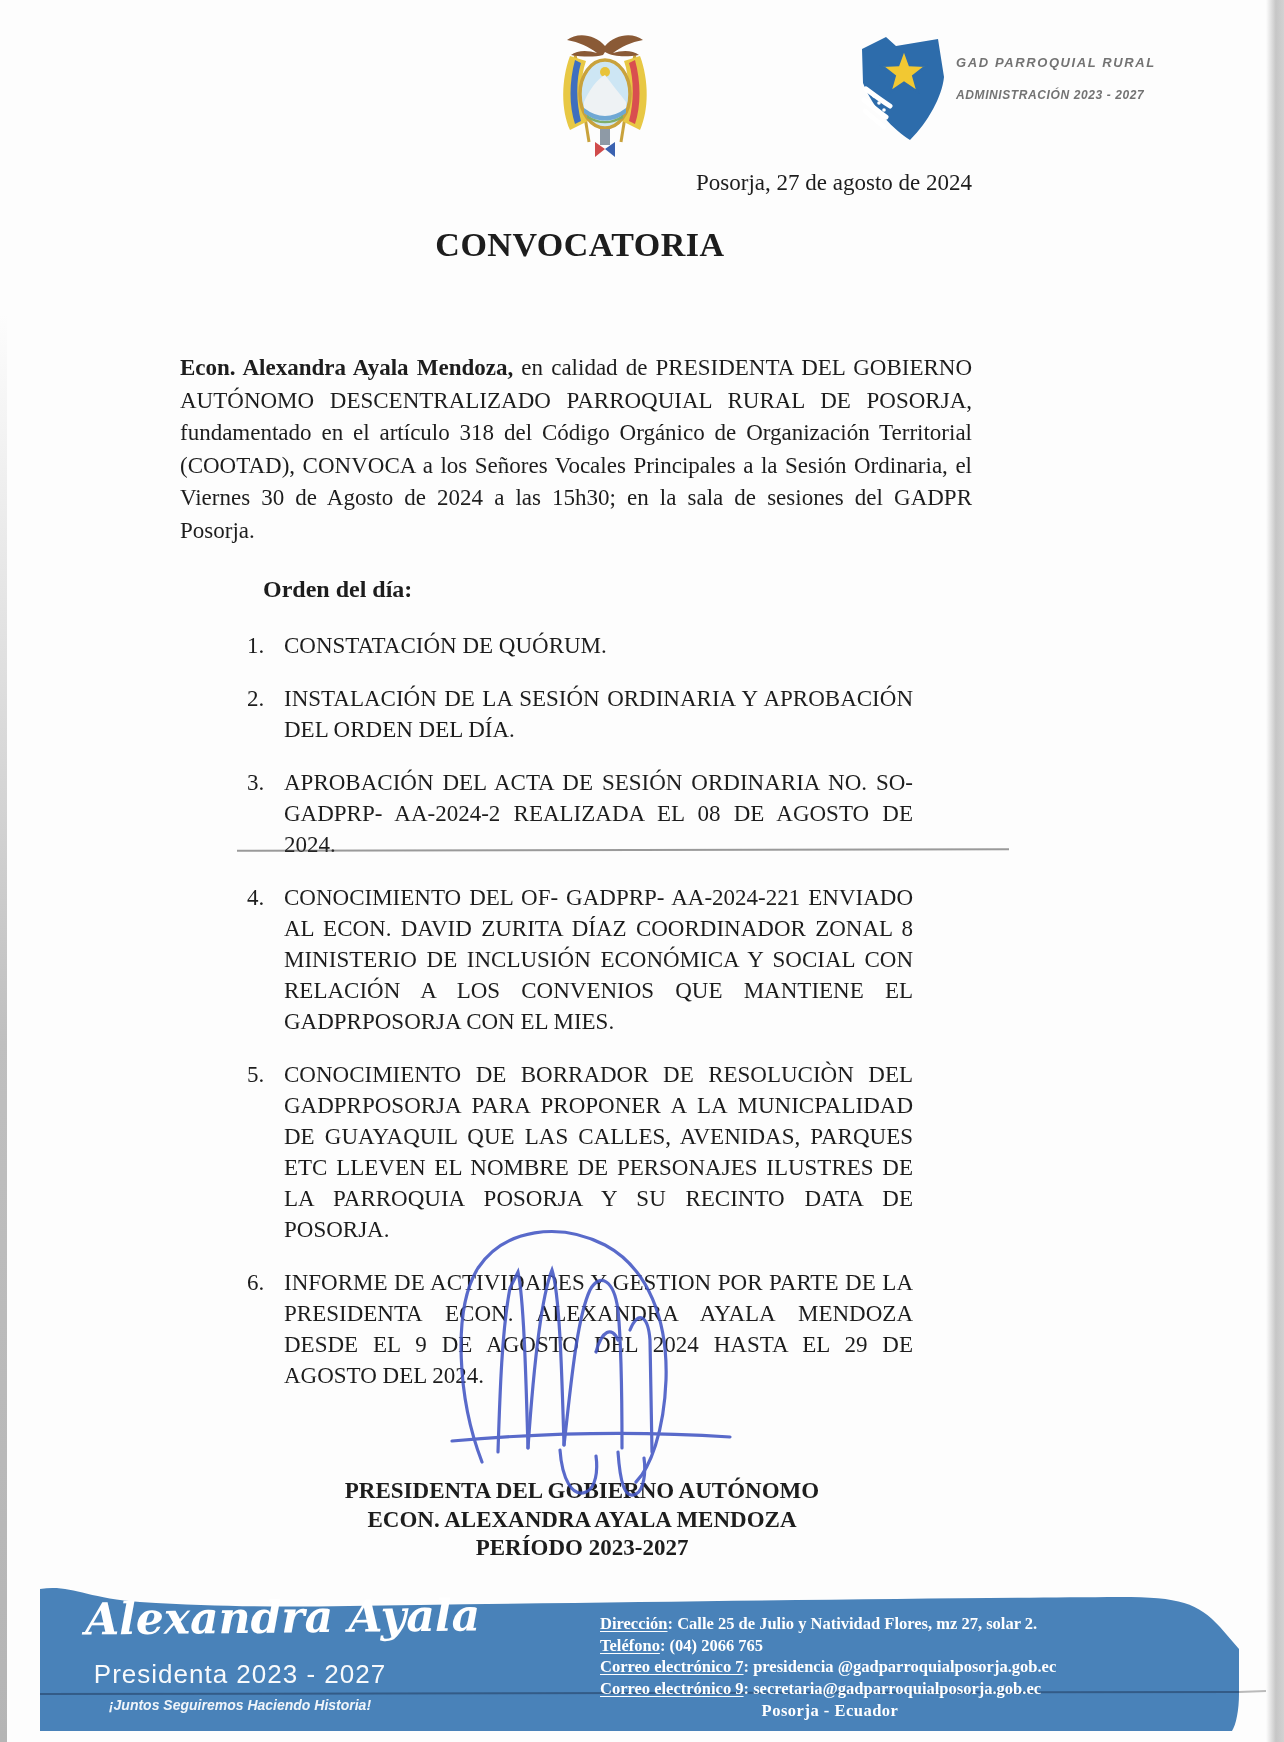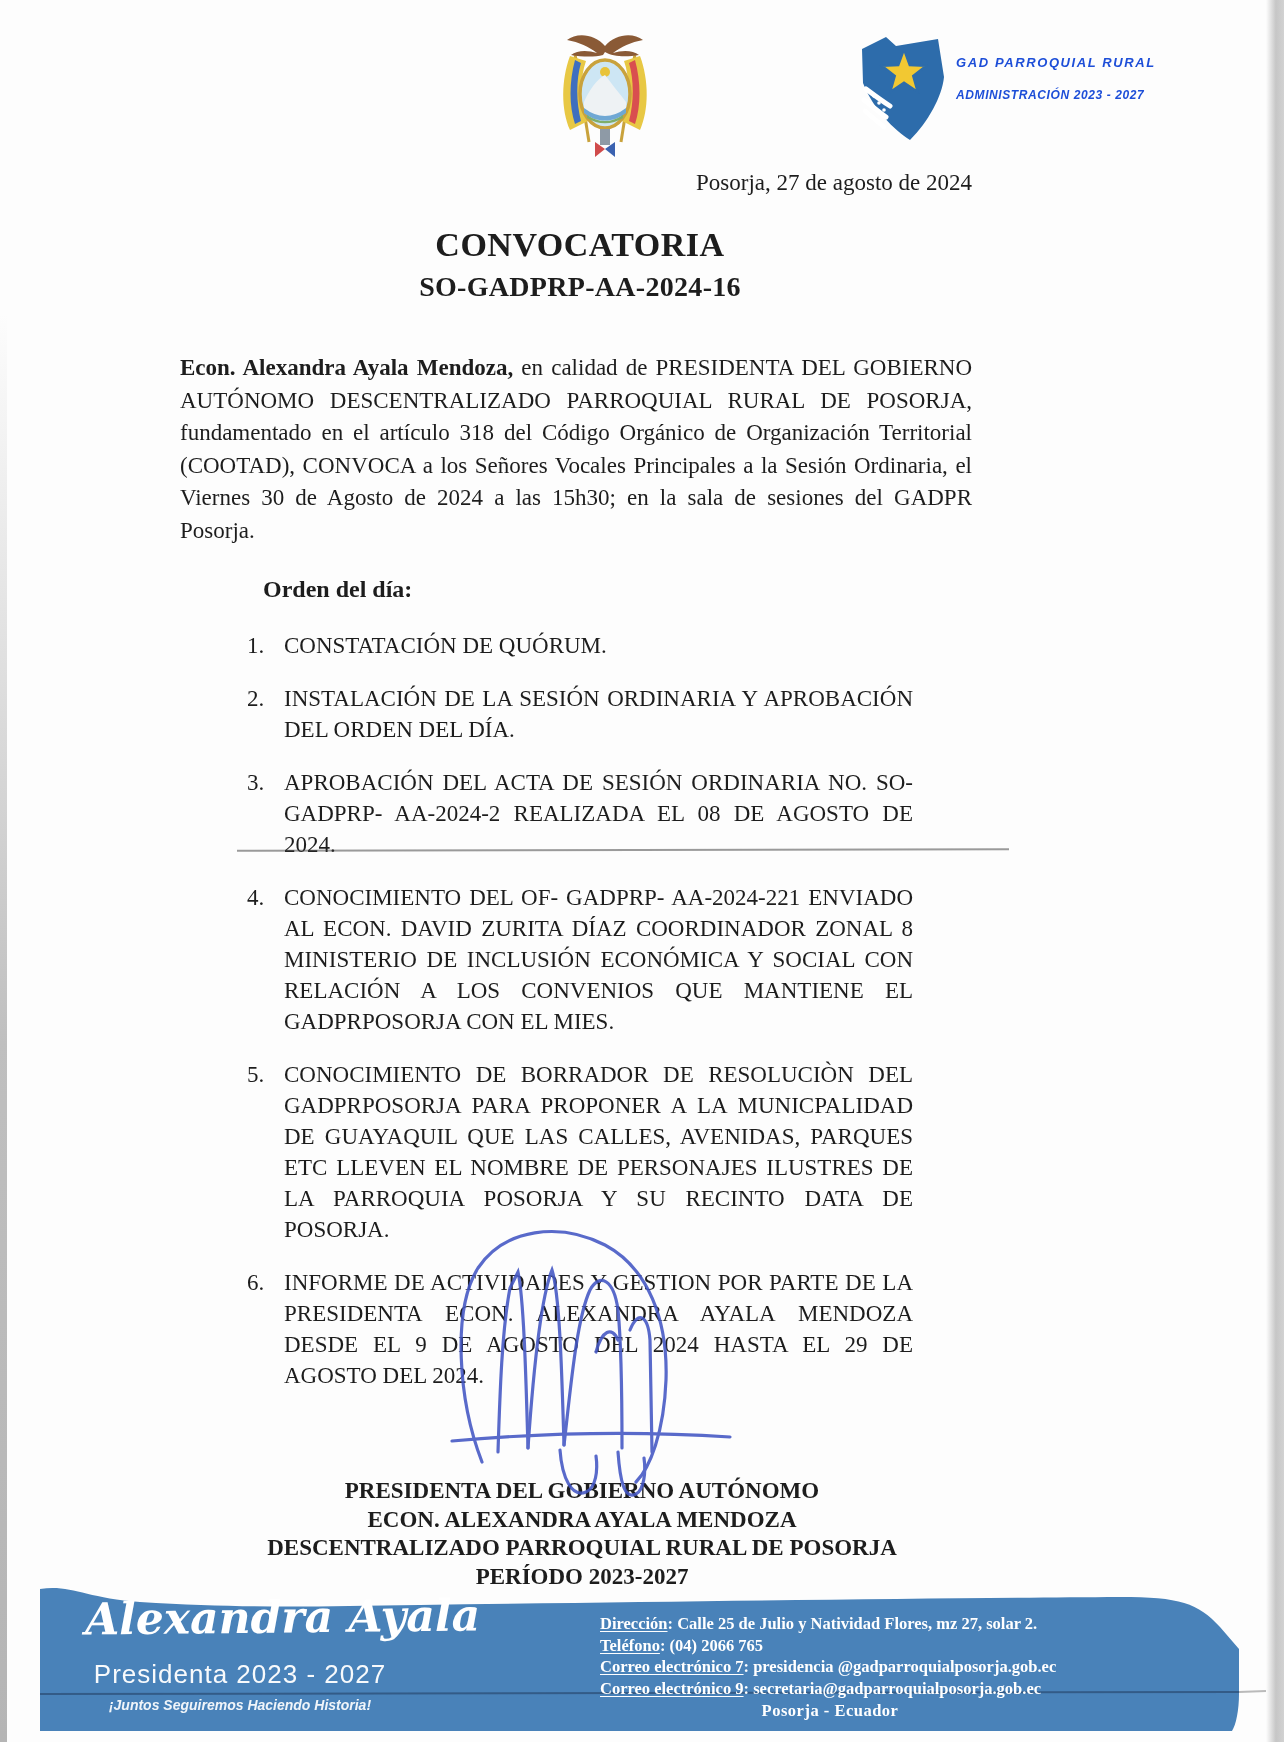--- a/index.html
+++ b/index.html
@@ -8,21 +8,21 @@
 
   
   .scan-edge-right { position:absolute; right:0; top:0; width:18px; height:100%;
           background:linear-gradient(to right, rgba(185,185,185,0), #c6c6c6 55%, #d2d2d2); }
   .scan-edge-left  { position:absolute; left:0; top:0; width:7px; height:100%;
           background:linear-gradient(to bottom, rgba(190,190,190,0) 18%, rgba(180,180,180,.85) 60%, #b5b5b5); }
 
   
   .coat-svg { position:absolute; left:553px; top:30px; width:104px; height:138px; }
   .logo-svg { position:absolute; left:850px; top:33px; width:100px; height:112px; }
-  .logo-text { position:absolute; left:956px; top:55px; width:230px; color:#1d4ed8;
+  .logo-text { position:absolute; left:956px; top:55px; width:230px; color:#737373;
                font-family:"Liberation Sans", sans-serif; }
   .logo-tagline { font-size:13px; font-weight:bold; font-style:italic; letter-spacing:1.6px; white-space:nowrap; }
   .logo-name    { font-size:40px; font-weight:bold; letter-spacing:0.5px; line-height:44px; margin-top:2px; }
   .logo-admin   { font-size:12px; font-weight:bold; font-style:italic; letter-spacing:0.6px; margin-top:18px; white-space:nowrap; }
 
   .date-line { position:absolute; top:170px; right:312px; font-size:23px; white-space:nowrap; }
 
   .title-block { position:absolute; left:320px; top:226px; width:520px; text-align:center; }
   .doc-title { font-size:34px; font-weight:bold; letter-spacing:0.5px; }
   .doc-ref   { font-size:28px; font-weight:bold; margin-top:7px; letter-spacing:0.3px; }
@@ -99,21 +99,20 @@
 
   <div class="logo-text">
     <div class="logo-tagline">GAD PARROQUIAL RURAL</div>
     <div class="logo-admin">ADMINISTRACIÓN 2023 - 2027</div>
   </div>
 
   <div class="date-line">Posorja, 27 de agosto de 2024</div>
 
   <div class="title-block">
     <div class="doc-title">CONVOCATORIA</div>
-    <div class="doc-ref">SO-GADPRP-AA-2024-16</div>
   </div>
 
   <div class="intro"><b>Econ. Alexandra Ayala Mendoza,</b><span> en calidad de PRESIDENTA DEL GOBIERNO AUTÓNOMO DESCENTRALIZADO PARROQUIAL RURAL DE POSORJA, fundamentado en el artículo 318 del Código Orgánico de Organización Territorial (COOTAD), CONVOCA a los Señores Vocales Principales a la Sesión Ordinaria, el Viernes 30 de Agosto de 2024 a las 15h30; en la sala de sesiones del GADPR Posorja.</span></div>
 
   <div class="orden-heading">Orden del día:</div>
 
   <ol class="items">
     <li>
       <span class="num">1.</span>
       <span class="txt">CONSTATACIÓN DE QUÓRUM.</span>
@@ -138,21 +137,20 @@
       <span class="num">6.</span>
       <span class="txt">INFORME DE ACTIVIDADES Y GESTION POR PARTE DE LA PRESIDENTA ECON. ALEXANDRA AYALA MENDOZA DESDE EL 9 DE AGOSTO DEL 2024 HASTA EL 29 DE AGOSTO DEL 2024.</span>
     </li>
   </ol>
 
   <div class="strike-artifact"></div>
 
   <div class="name-block">
     <div>PRESIDENTA DEL GOBIERNO AUTÓNOMO</div>
     <div>ECON. ALEXANDRA AYALA MENDOZA</div>
-    <div>DESCENTRALIZADO PARROQUIAL RURAL DE POSORJA</div>
     <div>PERÍODO 2023-2027</div>
   </div>
 
   <svg class="overlay-svg">
     <path d="M40,1589 C70,1584 85,1598 140,1602 C240,1608 300,1607 420,1605 C700,1601 950,1598 1120,1597 C1180,1597 1198,1603 1220,1627 L1239,1649 L1239,1694 C1239,1710 1236,1725 1232,1731 L40,1731 Z" fill="#4982b9"></path>
     <line x1="40" y1="1694" x2="1239" y2="1692" stroke="rgba(25,45,75,0.45)" stroke-width="2"></line>
     <line x1="1239" y1="1692" x2="1266" y2="1691" stroke="rgba(120,120,120,0.5)" stroke-width="2"></line>
   </svg>
 
   <div class="script-name">Alexandra Ayala</div>

